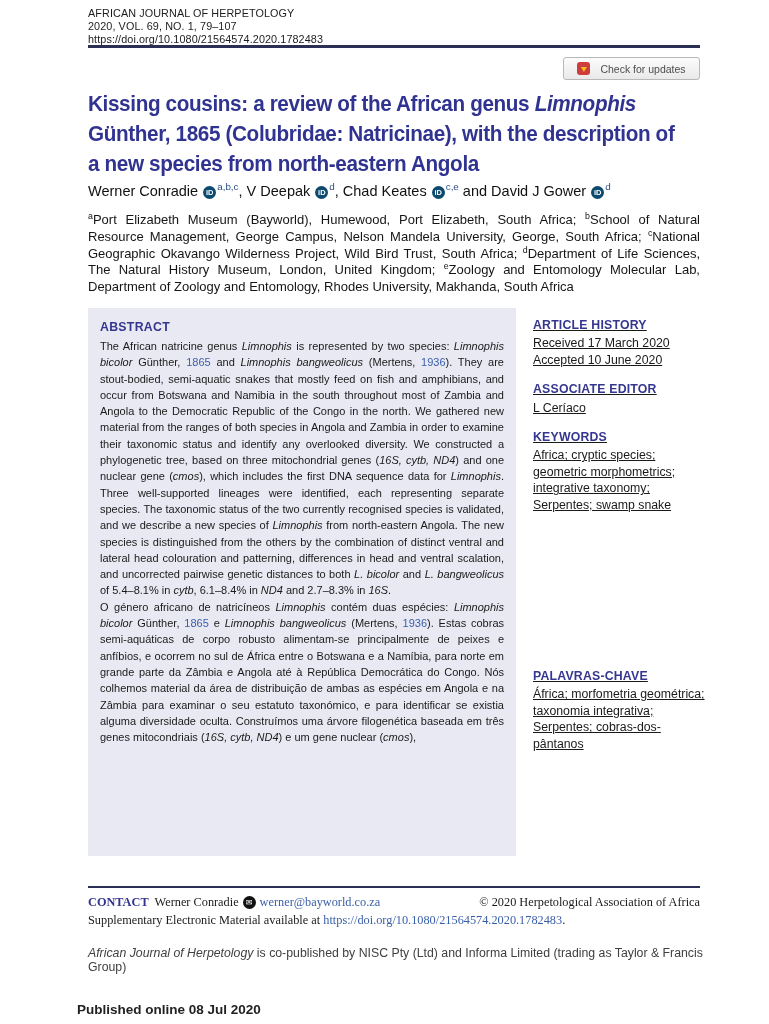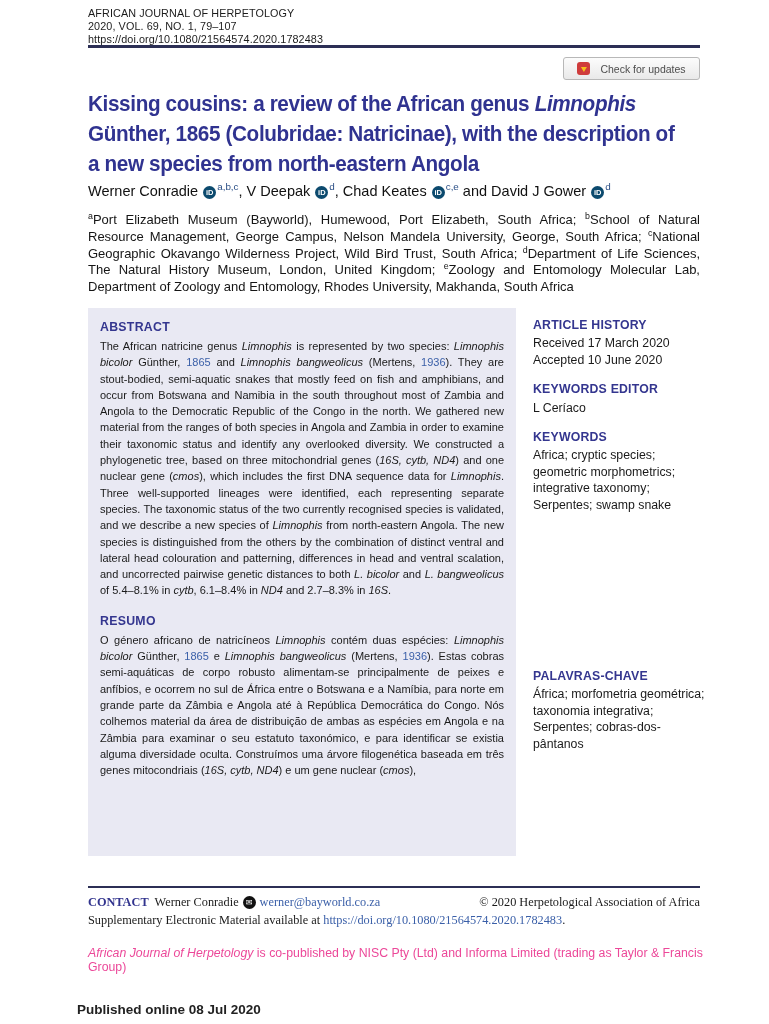--- a/index.html
+++ b/index.html
@@ -47,34 +47,34 @@
   .panel { position:absolute; top:308px; left:88px; width:428px; min-height:548px;
     background:#e9e9f3; padding:12px 12px 14px 12px; }
   .sect-head { font-size:12.3px; font-weight:bold; color:#34368f; letter-spacing:.3px; margin-bottom:4px; }
   .panel .resumo-head { margin-top:15px; }
   .just { font-size:11px; line-height:16.3px; text-align:justify; color:#1a1a1a; }
 
   .it { font-style:italic; }
   .lnk { color:#3a5fa8; cursor:pointer; }
 
   
-  .sidebar { position:absolute; left:533px; width:175px; font-size:12.3px; line-height:16.4px; color:#1a1a1a; }
+  .sidebar { position:absolute; left:533px; width:175px; font-size:12.3px; line-height:16.4px; color:#1a1a1a;text-decoration:underline; }
   .sb-1 { top:317px; } .sb-2 { top:668px; }
   .sidebar .sect-head { margin-bottom:2px; letter-spacing:.2px; }
   .sidebar .sb-block { margin-bottom:13px; }
 
   
   .contact { position:absolute; top:894px; left:88px; width:612px; font-size:12.3px; line-height:17.5px; color:#1a1a1a;font-family:Liberation Serif, serif; }
   .contact-line1 { display:flex; align-items:baseline; }
   .contact-label { font-weight:bold; color:#32348e; margin-right:6px; }
   .icon-envelope { display:inline-flex; width:13px; height:13px; border-radius:50%; background:#111;
     color:#fff; font-size:8px; align-items:center; justify-content:center; margin:0 4px;
     vertical-align:-2px; font-style:normal; align-self:center; }
   .copyright { margin-left:auto; }
-  .copublish { position:absolute; top:946px; left:88px; width:620px; font-size:12.3px; color:#ec4899; }
+  .copublish { position:absolute; top:946px; left:88px; width:620px; font-size:12.3px; color:#404040; }
   .published { position:absolute; top:1002px; left:77px; font-size:13.5px; color:#222;font-weight:bold; }
 </style>
 </head>
 <body>
 
 <div class="page">
 
   <div class="masthead">
     <div>AFRICAN JOURNAL OF HERPETOLOGY</div>
     <div>2020, VOL. 69, NO. 1, 79–107</div>
@@ -94,32 +94,31 @@
     <div class="tline"><span>a new species from north-eastern Angola</span></div>
   </h1>
 
   <div class="authors"><span>Werner Conradie </span><span class="icon-orcid">iD</span><sup>a,b,c</sup><span>, V Deepak </span><span class="icon-orcid">iD</span><sup>d</sup><span>, Chad Keates </span><span class="icon-orcid">iD</span><sup>c,e</sup><span> and David J Gower </span><span class="icon-orcid">iD</span><sup>d</sup></div>
 
   <div class="affiliations"><sup>a</sup><span>Port Elizabeth Museum (Bayworld), Humewood, Port Elizabeth, South Africa; </span><sup>b</sup><span>School of Natural Resource Management, George Campus, Nelson Mandela University, George, South Africa; </span><sup>c</sup><span>National Geographic Okavango Wilderness Project, Wild Bird Trust, South Africa; </span><sup>d</sup><span>Department of Life Sciences, The Natural History Museum, London, United Kingdom; </span><sup>e</sup><span>Zoology and Entomology Molecular Lab, Department of Zoology and Entomology, Rhodes University, Makhanda, South Africa</span></div>
 
   <section class="panel">
     <div class="sect-head">ABSTRACT</div>
     <p class="just"><span>The African natricine genus </span><span class="it">Limnophis</span><span> is represented by two species: </span><span class="it">Limnophis bicolor</span><span> Günther, </span><span class="lnk">1865</span><span> and </span><span class="it">Limnophis bangweolicus</span><span> (Mertens, </span><span class="lnk">1936</span><span>). They are stout-bodied, semi-aquatic snakes that mostly feed on fish and amphibians, and occur from Botswana and Namibia in the south throughout most of Zambia and Angola to the Democratic Republic of the Congo in the north. We gathered new material from the ranges of both species in Angola and Zambia in order to examine their taxonomic status and identify any overlooked diversity. We constructed a phylogenetic tree, based on three mitochondrial genes (</span><span class="it">16S, cytb, ND4</span><span>) and one nuclear gene (</span><span class="it">cmos</span><span>), which includes the first DNA sequence data for </span><span class="it">Limnophis</span><span>. Three well-supported lineages were identified, each representing separate species. The taxonomic status of the two currently recognised species is validated, and we describe a new species of </span><span class="it">Limnophis</span><span> from north-eastern Angola. The new species is distinguished from the others by the combination of distinct ventral and lateral head colouration and patterning, differences in head and ventral scalation, and uncorrected pairwise genetic distances to both </span><span class="it">L. bicolor</span><span> and </span><span class="it">L. bangweolicus</span><span> of 5.4–8.1% in </span><span class="it">cytb</span><span>, 6.1–8.4% in </span><span class="it">ND4</span><span> and 2.7–8.3% in </span><span class="it">16S</span><span>.</span></p>
-    <div class="sect-head resumo-head">RESUMO</div>
     <p class="just"><span>O género africano de natricíneos </span><span class="it">Limnophis</span><span> contém duas espécies: </span><span class="it">Limnophis bicolor</span><span> Günther, </span><span class="lnk">1865</span><span> e </span><span class="it">Limnophis bangweolicus</span><span> (Mertens, </span><span class="lnk">1936</span><span>). Estas cobras semi-aquáticas de corpo robusto alimentam-se principalmente de peixes e anfíbios, e ocorrem no sul de África entre o Botswana e a Namíbia, para norte em grande parte da Zâmbia e Angola até à República Democrática do Congo. Nós colhemos material da área de distribuição de ambas as espécies em Angola e na Zâmbia para examinar o seu estatuto taxonómico, e para identificar se existia alguma diversidade oculta. Construímos uma árvore filogenética baseada em três genes mitocondriais (</span><span class="it">16S, cytb, ND4</span><span>) e um gene nuclear (</span><span class="it">cmos</span><span>),</span></p>
   </section>
 
   <aside class="sidebar sb-1">
     <div class="sb-block">
       <div class="sect-head">ARTICLE HISTORY</div>
       <div>Received 17 March 2020</div>
       <div>Accepted 10 June 2020</div>
     </div>
     <div class="sb-block">
-      <div class="sect-head">KEYWORDS EDITOR</div>
+      <div class="sect-head">ASSOCIATE EDITOR</div>
       <div>L Ceríaco</div>
     </div>
     <div class="sb-block">
       <div class="sect-head">KEYWORDS</div>
       <div>Africa; cryptic species; geometric morphometrics; integrative taxonomy; Serpentes; swamp snake</div>
     </div>
   </aside>
 
   <aside class="sidebar sb-2">
     <div class="sb-block">

